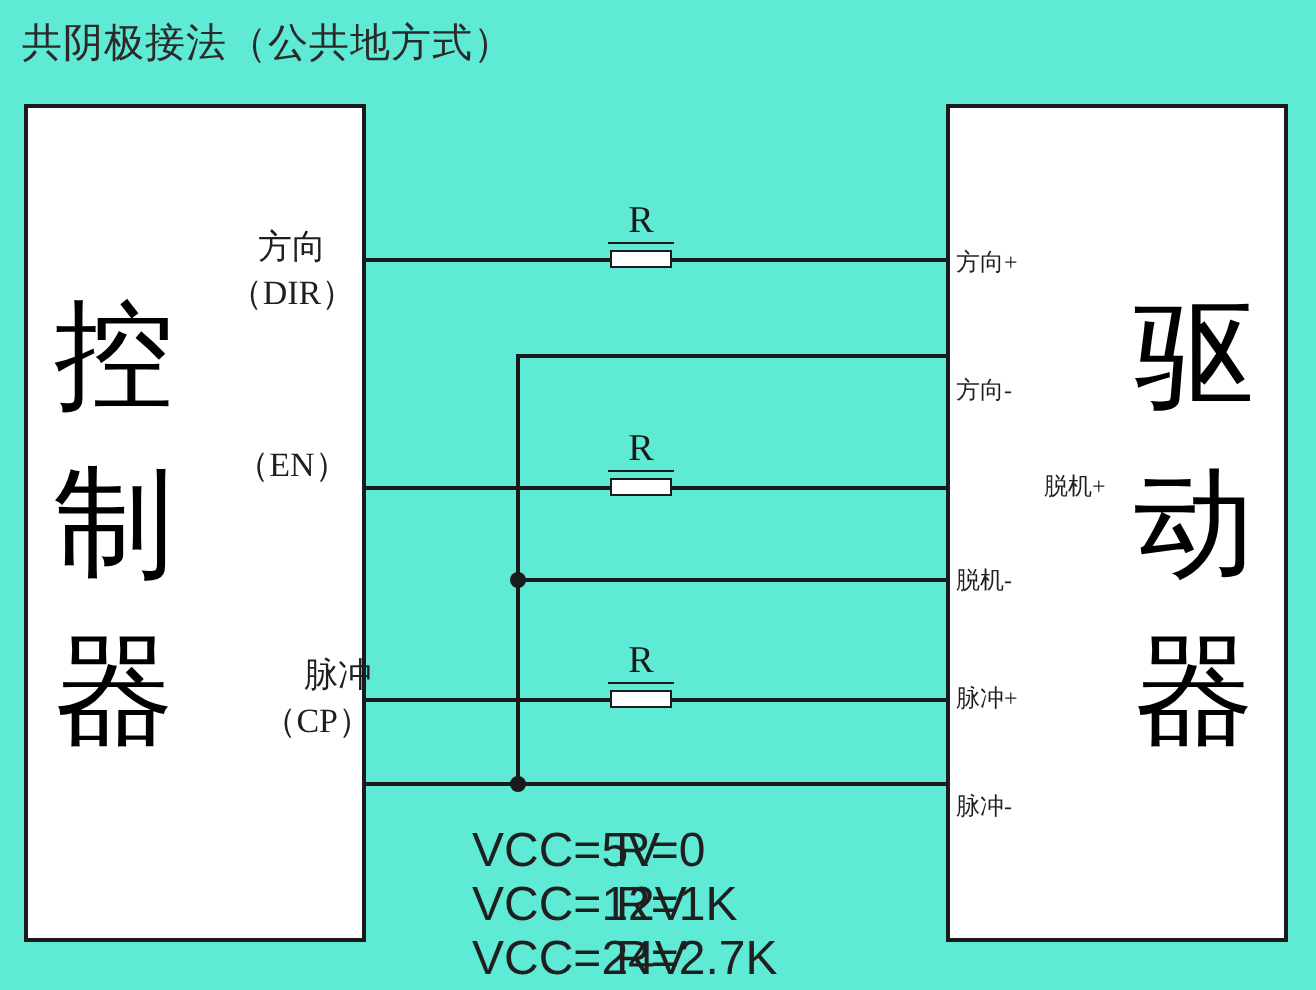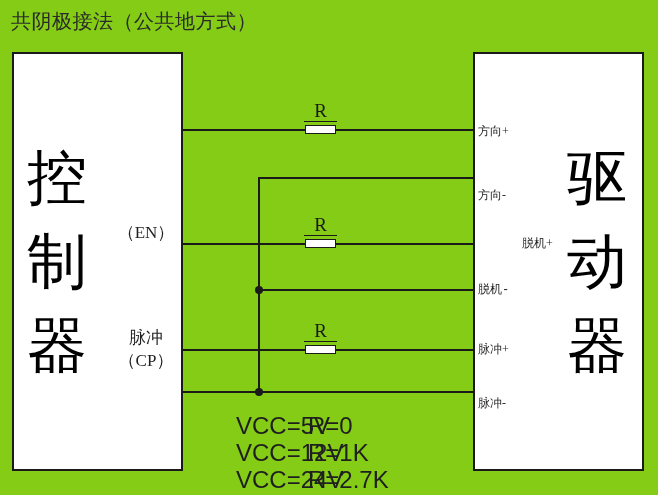--- a/index.html
+++ b/index.html
@@ -1,20 +1,20 @@
 <!DOCTYPE html>
 <html><head>
 <meta charset="utf-8">
 <style>
   html, body { margin: 0; padding: 0; background: #fff; }
   .canvas {
     position: relative;
     width: 658px;
     height: 495px;
-    background: #84cc16;
+    background: #5eead4;
     font-family: "Liberation Serif", serif;
     color: #1a1a1a;
     overflow: hidden;
   }
   .title {
     position: absolute;
     left: 11px; top: 8px;
     font-family: "Liberation Sans", sans-serif;
     font-size: 20px;
     letter-spacing: 0.5px;
@@ -113,32 +113,36 @@
     <div>控</div>
     <div>制</div>
     <div>器</div>
   </div>
   <div class="bigchars driver-chars">
     <div>驱</div>
     <div>动</div>
     <div>器</div>
   </div>
 
+  <div class="ctrl-pin" style="top:112px;">
+    <div>方向</div>
+    <div>（DIR）</div>
+  </div>
   <div class="ctrl-pin" style="top:221px;">
     <div>（EN）</div>
   </div>
-  <div class="ctrl-pin" style="top:326px;">
+  <div class="ctrl-pin" style="top:326px;text-align:right;">
     <div>脉冲</div>
     <div>（CP）</div>
   </div>
 
   <div class="drv-pin" style="top:120px;">方向+</div>
   <div class="drv-pin" style="top:184px;">方向-</div>
   <div class="drv-pin" style="top:232px;margin-left:44px;">脱机+</div>
-  <div class="drv-pin" style="top:279px;font-family:Liberation Mono, monospace;">脱机-</div>
+  <div class="drv-pin" style="top:279px;">脱机-</div>
   <div class="drv-pin" style="top:338px;text-align:center;">脉冲+</div>
   <div class="drv-pin" style="top:392px;">脉冲-</div>
 
   <div class="wire-h" style="left:183px; top:129px; width:290px;"></div>
   <div class="wire-h" style="left:258px; top:177px; width:215px;"></div>
   <div class="wire-h" style="left:183px; top:243px; width:290px;"></div>
   <div class="wire-h" style="left:258px; top:289px; width:215px;"></div>
   <div class="wire-h" style="left:183px; top:349px; width:290px;"></div>
   <div class="wire-h" style="left:183px; top:391px; width:290px;"></div>
   <div class="wire-v" style="left:258px; top:177px; height:216px;"></div>

